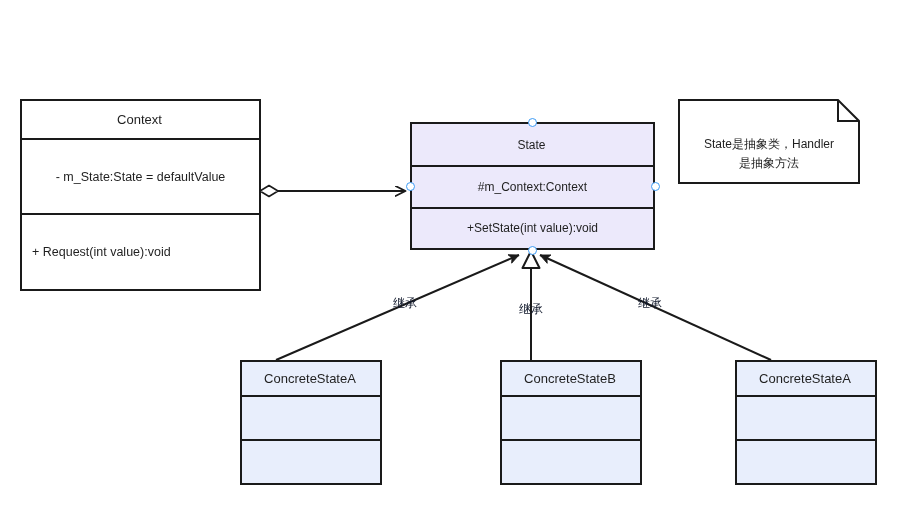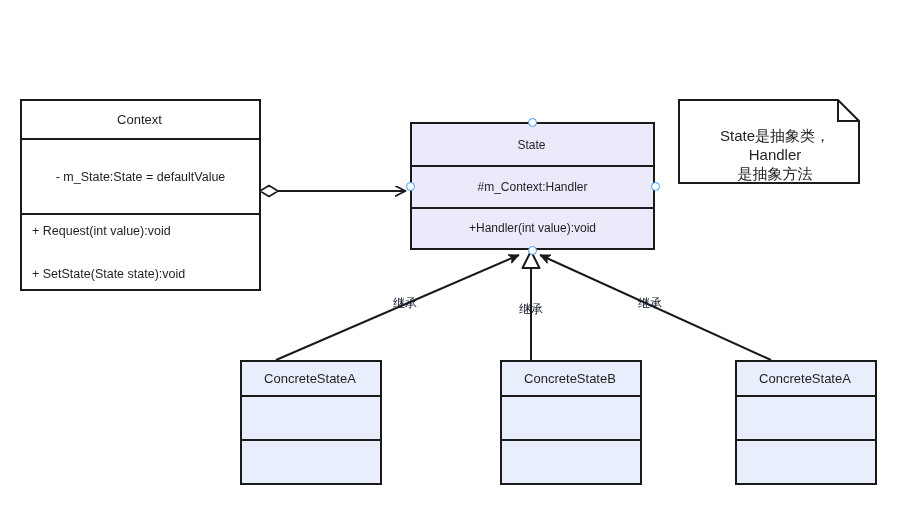--- a/index.html
+++ b/index.html
@@ -139,24 +139,23 @@
     left: 0;
     top: 0;
     width: 182px;
     height: 110px;
     box-sizing: border-box;
     display: flex;
     align-items: center;
     justify-content: center;
     text-align: center;
     padding: 0 14px;
-    font-size: 15px;
+    font-size: 12px;
     line-height: 19px;
     color: #1f1f1f;
-    margin-left: 6px;
   }
 
   
   .edge-label {
     position: absolute;
     font-size: 12px;
     line-height: 14px;
     color: #0f172a;
     background: transparent;
     white-space: nowrap;
@@ -207,33 +206,32 @@
 
   <div class="uml-class" id="box-context">
     <div class="row title">
       <span class="txt">Context</span>
     </div>
     <div class="row attrs">
       <span class="member">- m_State:State = defaultValue</span>
     </div>
     <div class="row methods">
       <span class="member">+ Request(int value):void</span>
-      <span class="member">+ SetState(State state):void</span>
     </div>
   </div>
 
   <div class="uml-class" id="box-state">
     <div class="row title">
       <span class="txt">State</span>
     </div>
     <div class="row attrs">
-      <span class="txt">#m_Context:Handler</span>
-    </div>
-    <div class="row methods">
-      <span class="txt">+Handler(int value):void</span>
+      <span class="txt">#m_Context:Context</span>
+    </div>
+    <div class="row methods">
+      <span class="txt">+SetState(int value):void</span>
     </div>
   </div>
 
   <div class="handle" style="left:532px; top:122px;"></div>
   <div class="handle" style="left:410px; top:186px;"></div>
   <div class="handle" style="left:655px; top:186px;"></div>
   <div class="handle" style="left:532px; top:250px;"></div>
 
   <div class="uml-class concrete" id="box-csa">
     <div class="row title">

